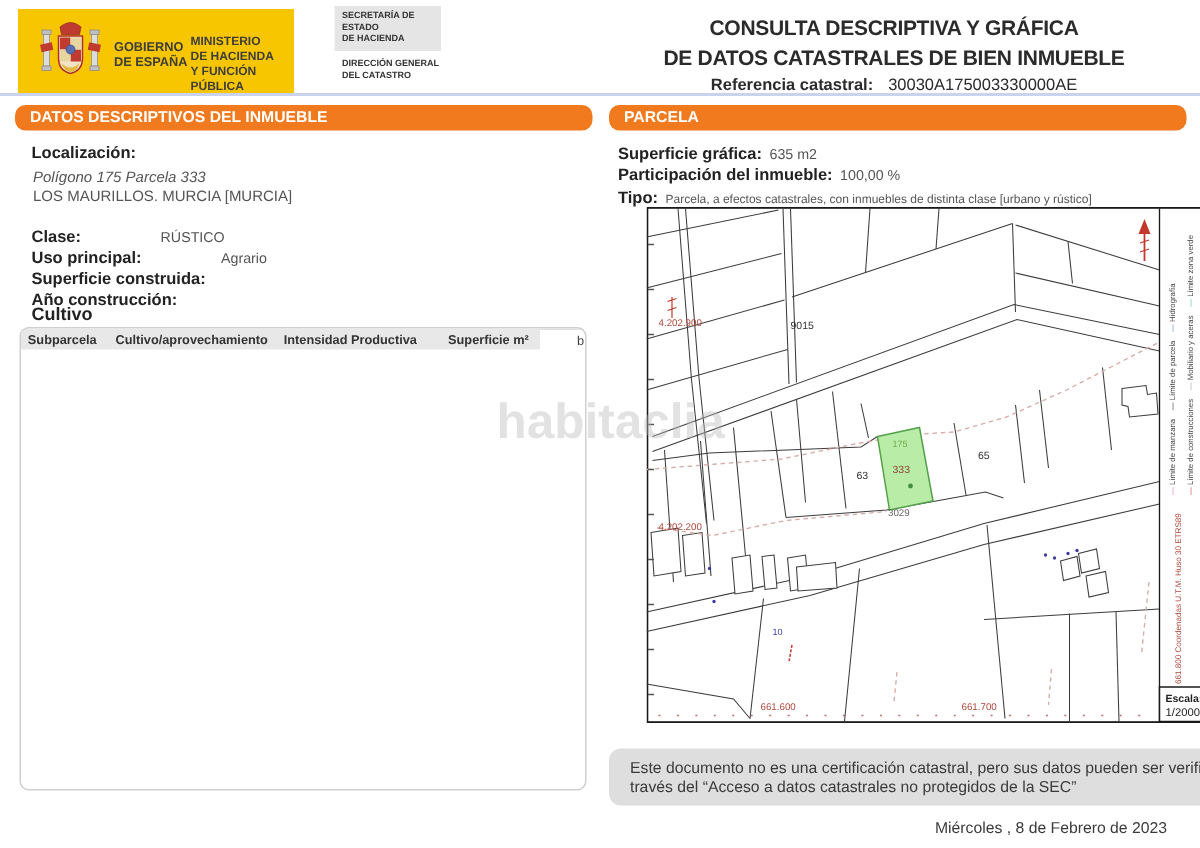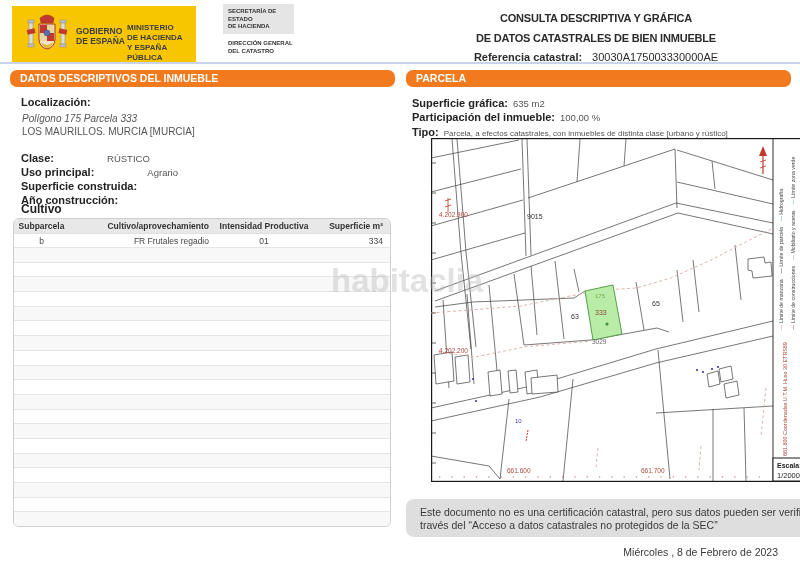--- a/index.html
+++ b/index.html
@@ -5,38 +5,38 @@
   html,body{margin:0;padding:0;background:#fff;}
   body{width:800px;height:565px;position:relative;font-family:"Liberation Sans",sans-serif;color:#222;overflow:hidden;}
   .abs{position:absolute;}
   
   .banner{left:12px;top:6px;width:184px;height:56px;background:#F7C600;}
   .gob{left:64px;top:20px;font-size:8.5px;font-weight:bold;color:#3d3d3d;line-height:10px;}
   .min{left:115px;top:17px;font-size:8px;font-weight:bold;color:#3d3d3d;line-height:10px;}
   .secr{left:223px;top:4px;width:66px;height:26px;background:#E5E5E5;padding:4px 0 0 5px;font-size:6px;font-weight:bold;color:#333;line-height:7.5px;}
   .dirg{left:228px;top:40px;font-size:6px;font-weight:bold;color:#333;line-height:7.5px;}
   .title-block{left:400px;top:8px;width:392px;text-align:center;}
-  .title-line{font-size:11px;font-weight:bold;color:#2b2b2b;line-height:20px;letter-spacing:-0.2px;}
+  .title-line{font-size:14px;font-weight:bold;color:#2b2b2b;line-height:20px;letter-spacing:-0.2px;}
   .ref-line{margin-top:3px;font-size:11px;color:#2b2b2b;}
   .ref-line b{margin-right:10px;}
   .blue-rule{left:0;top:62px;width:800px;height:2px;background:#C9D3EE;}
   
   .obar{height:17px;background:#F07A1D;border-radius:7px;color:#fff;font-size:10.5px;font-weight:bold;line-height:17px;padding-left:10px;box-sizing:border-box;}
   .obar-left{left:10px;top:70px;width:385px;}
   .obar-right{left:406px;top:70px;width:385px;}
   
   .lbl{font-weight:bold;font-size:11px;color:#222;}
   .val{font-size:9.5px;color:#555;}
   .loc-label{left:21px;top:96px;}
   .loc1{left:22px;top:113px;font-size:10px;color:#555;font-style:italic;}
   .loc2{left:22px;top:126px;font-size:10px;color:#555;}
   .fline{left:21px;white-space:nowrap;}
   .fline .val{margin-left:5px;padding-left:48px;}
   .cultivo-title{left:21px;top:202px;font-size:12px;font-weight:bold;color:#222;}
-  .ctable{left:13px;top:218px;width:378px;height:309px;border:1px solid #CFCFCF;border-radius:6px;box-sizing:border-box;display:flex;flex-direction:column;overflow:hidden;background:#fff;}
+  .ctable{left:13px;top:218px;width:378px;height:309px;border:1px solid #CFCFCF;border-radius:6px;box-sizing:border-box;display:flex;flex-direction:row;overflow:hidden;background:#fff;}
   .crow{display:flex;align-items:center;font-size:8.5px;color:#444;}
   .chead{height:14px;background:#E8E8E8;font-weight:bold;color:#333;flex:none;}
   .cdata{height:13px;flex:none;border-top:1px solid #e0e0e0;}
   .cempty{flex:1;border-top:1px solid #e6e6e6;}
   .cempty:nth-child(odd){background:#f8f8f8;}
   .c1{width:55px;text-align:center;flex:none;}
   .c2{flex:1;padding-left:8px;text-align:right;}
   .c3{width:110px;text-align:center;flex:none;}
   .c4{width:64px;text-align:right;padding-right:7px;flex:none;}
   
@@ -72,21 +72,21 @@
     <path d="M14,31 q6,6 12,0 q-2,6 -6,6 q-4,0 -6,-6 Z" fill="#E0B93C"></path>
     <circle cx="20" cy="22" r="3" fill="#5A6FB0" stroke="#3A4F90" stroke-width="0.5"></circle>
   </svg>
   <div class="abs gob">
     <div>GOBIERNO</div>
     <div>DE ESPAÑA</div>
   </div>
   <div class="abs min">
     <div>MINISTERIO</div>
     <div>DE HACIENDA</div>
-    <div>Y ESPAÑA PÚBLICA</div>
+    <div>Y FUNCIÓN PÚBLICA</div>
   </div>
 </div>
 <div class="abs secr">
   <div>SECRETARÍA DE ESTADO</div>
   <div>DE HACIENDA</div>
 </div>
 <div class="abs dirg">
   <div>DIRECCIÓN GENERAL</div>
   <div>DEL CATASTRO</div>
 </div>

